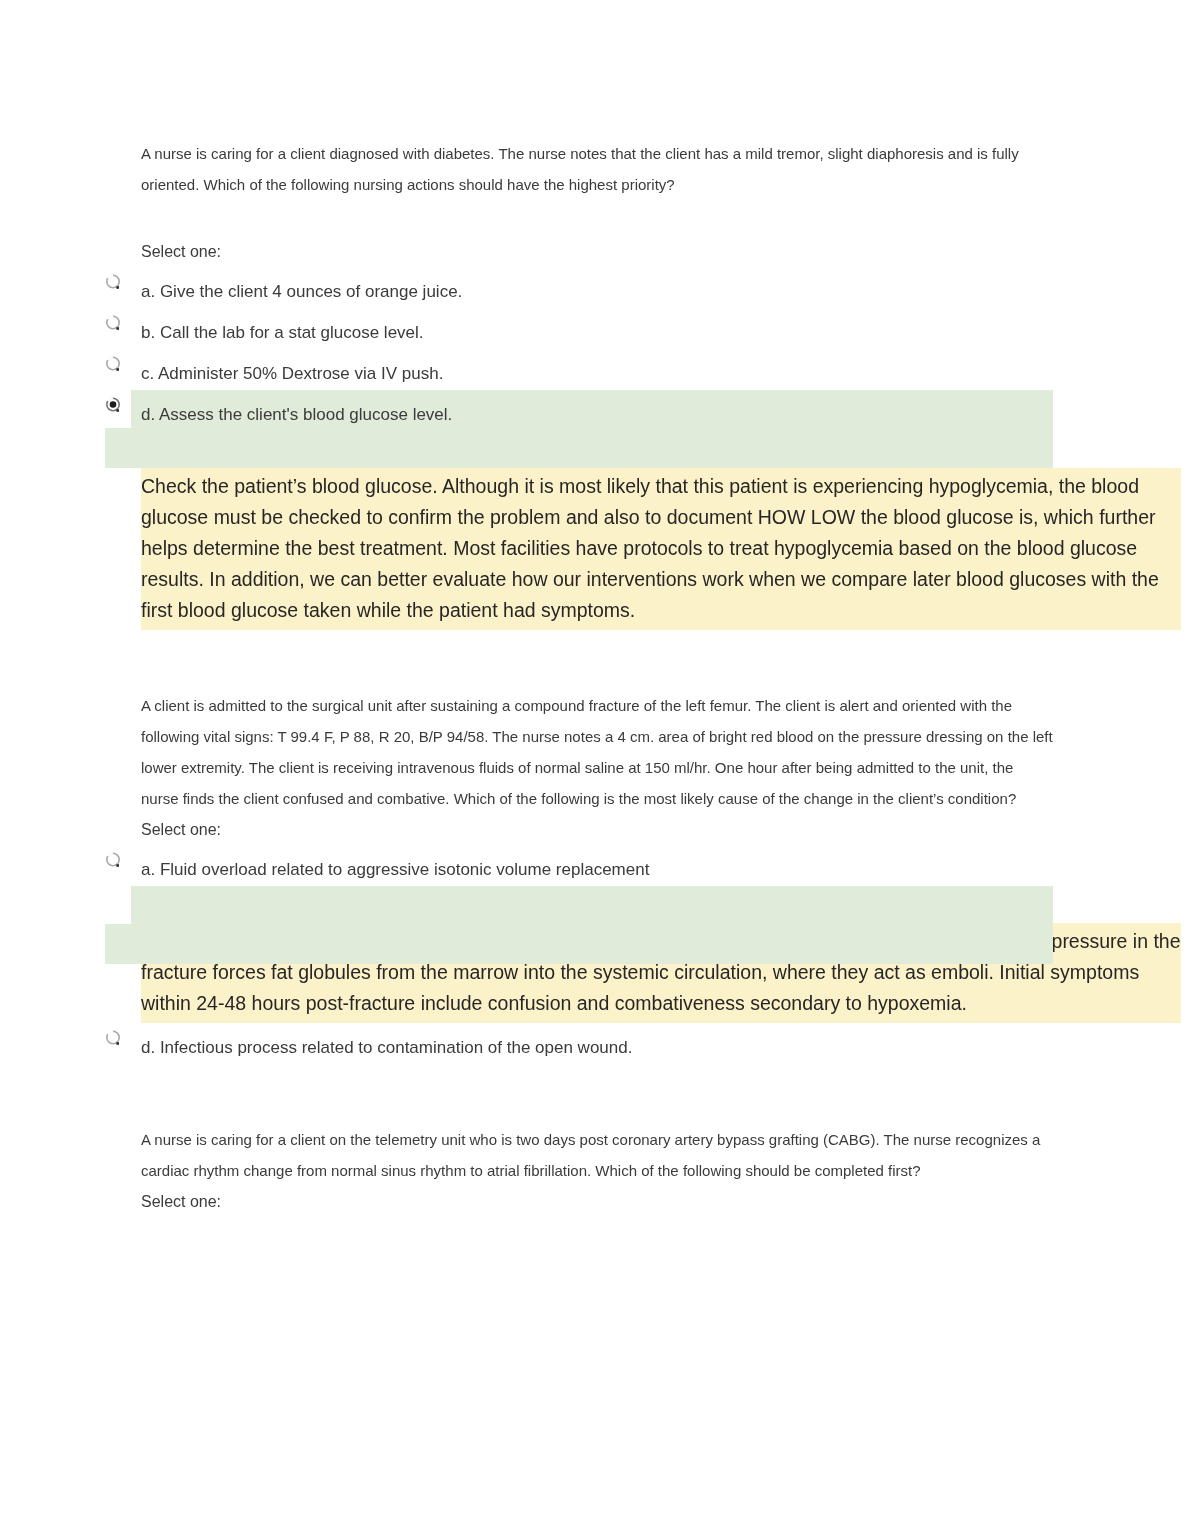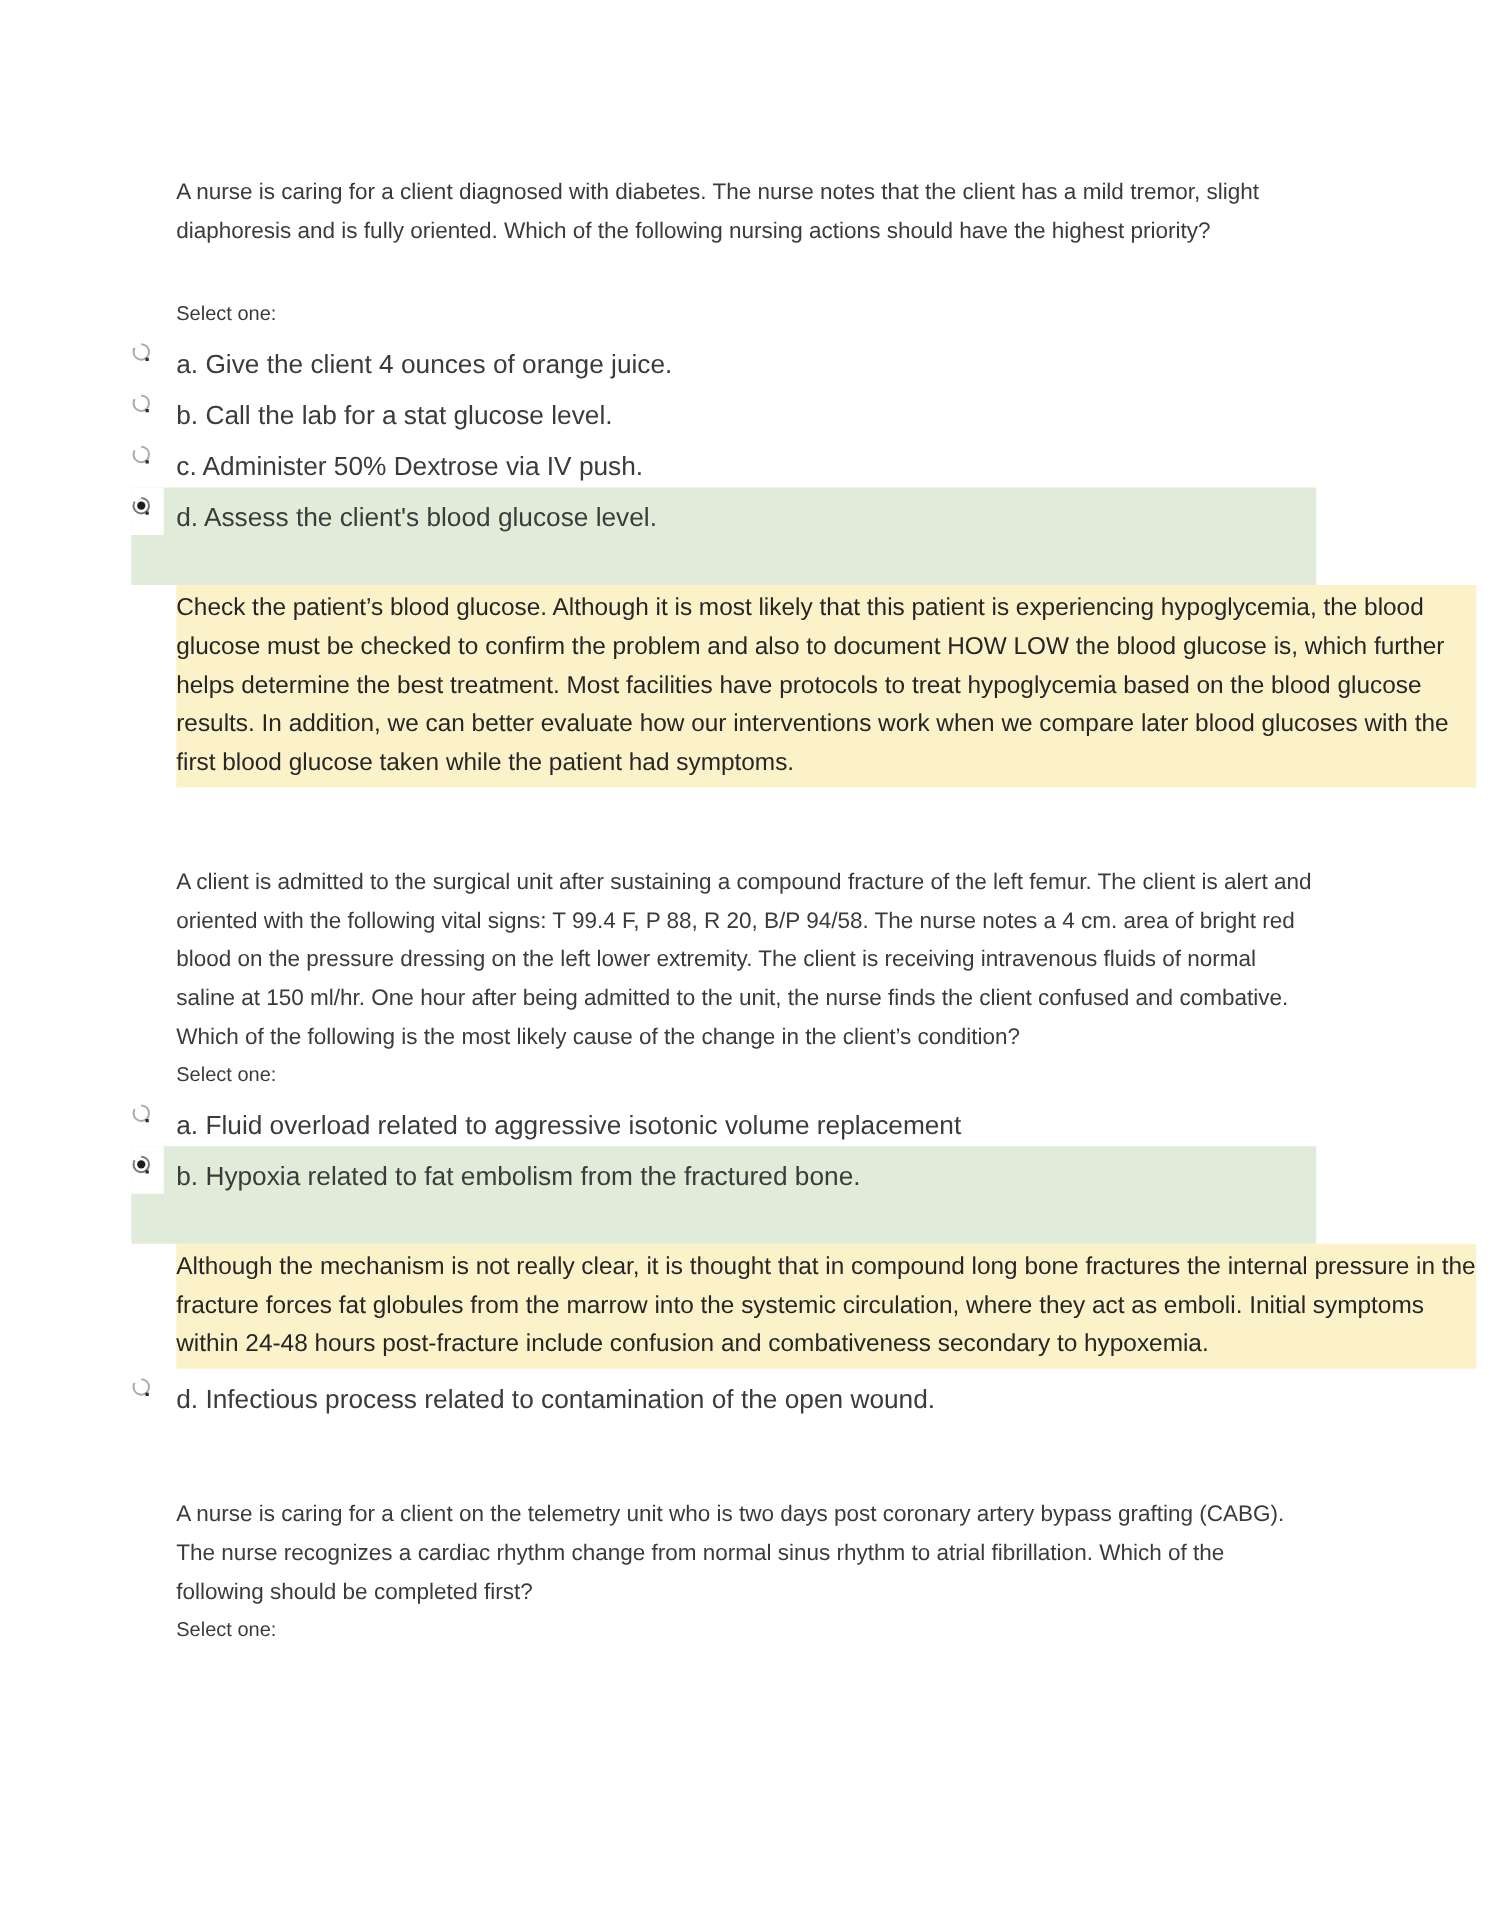--- a/index.html
+++ b/index.html
@@ -21,21 +21,21 @@
     background: #ffffff;
     overflow: hidden;
   }
   .content {
     position: absolute;
     left: 105px;
     top: 138px;
     width: 948px;
   }
   .qtext {
-    font-size: 18px;
+    font-size: 15px;
     line-height: 31px;
     color: #3b3b3b;
     margin: 0 0 0 36px;
     width: 912px;
     text-align: left;
   }
   .selectone {
     font-size: 16px;
     line-height: 31px;
     color: #3b3b3b;
@@ -53,21 +53,21 @@
     position: absolute;
     left: 0px;
     top: 7px;
     width: 17px;
     height: 17px;
     display: block;
   }
   .option-row .olabel {
     display: block;
     margin-left: 36px;
-    font-size: 21px;
+    font-size: 17px;
     line-height: 31px;
     color: #3b3b3b;
     padding-top: 9px;
   }
 
   
   .answer-block {
     position: relative;
   }
   .answer-block .hl-green {
@@ -188,31 +188,20 @@
             <path d="M2.6 4.2 A6.2 6.2 0 0 1 8 1.3" fill="none" stroke="#ffffff" stroke-width="2.2"></path>
             <rect x="11.4" y="12.2" width="2.6" height="2.6" fill="#2b2b2b"></rect>
           </svg>
         </span>
         <span class="olabel">a. Fluid overload related to aggressive isotonic volume replacement</span>
       </div>
 
       <div class="answer-block">
         <span class="hl-green"></span>
         <span class="notch"></span>
-        <div class="option-row">
-          <span class="radio">
-            <svg width="17" height="17" viewBox="0 0 17 17" aria-hidden="true">
-              <circle cx="8" cy="7.5" r="6.2" fill="#ffffff" stroke="#777777" stroke-width="1.6"></circle>
-              <circle cx="8" cy="7.5" r="3.3" fill="#1d1d1d"></circle>
-              <path d="M2.6 4.2 A6.2 6.2 0 0 1 8 1.3" fill="none" stroke="#ffffff" stroke-width="2.2"></path>
-              <rect x="11.4" y="12.2" width="2.6" height="2.6" fill="#2b2b2b"></rect>
-            </svg>
-          </span>
-          <span class="olabel">b. Hypoxia related to fat embolism from the fractured bone.</span>
-        </div>
         <div class="spacer-green"></div>
       </div>
 
       <div class="feedback">
         <p>Although the mechanism is not really clear, it is thought that in compound long bone fractures the internal pressure in the fracture forces fat globules from the marrow into the systemic circulation, where they act as emboli.  Initial symptoms within 24-48 hours post-fracture include confusion and combativeness secondary to hypoxemia.</p>
       </div>
 
 
       <div class="option-row">
         <span class="radio">

